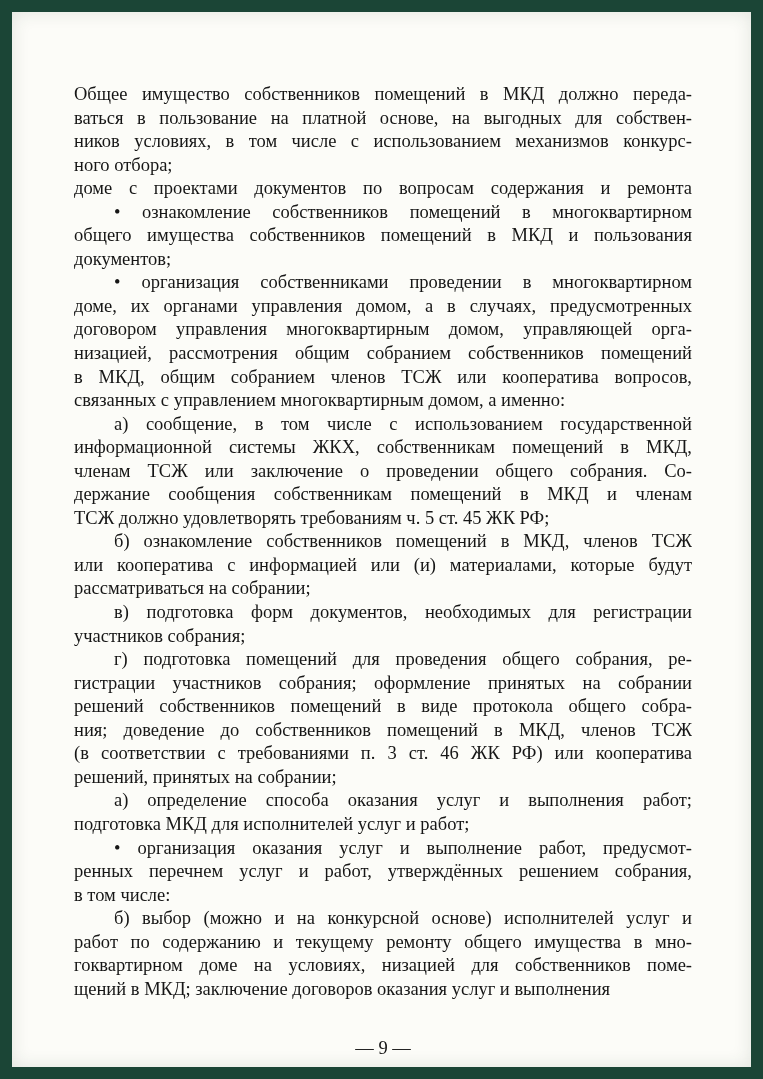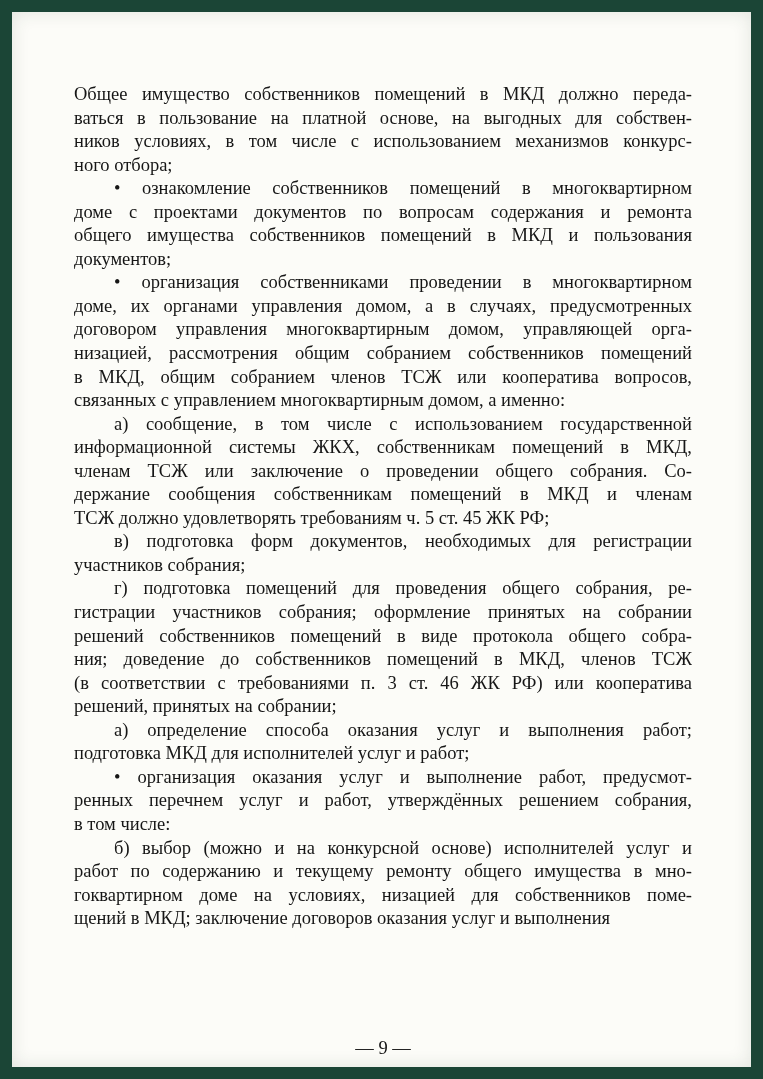--- a/index.html
+++ b/index.html
@@ -65,39 +65,44 @@
 
 <div class="page">
   <div class="text-block" id="text-block">
       <div class="paragraph">
         <div class="line">Общее имущество собственников помещений в МКД должно переда-</div>
         <div class="line">ваться в пользование на платной основе, на выгодных для собствен-</div>
         <div class="line">ников условиях, в том числе с использованием механизмов конкурс-</div>
         <div class="line last">ного отбора;</div>
       </div>
       <div class="paragraph">
+        <div class="line">доме с проектами документов по вопросам содержания и ремонта</div>
         <div class="line indent">• ознакомление собственников помещений в многоквартирном</div>
-        <div class="line">доме с проектами документов по вопросам содержания и ремонта</div>
         <div class="line">общего имущества собственников помещений в МКД и пользования</div>
         <div class="line last">документов;</div>
       </div>
       <div class="paragraph">
         <div class="line indent">• организация собственниками проведении в многоквартирном</div>
         <div class="line">доме, их органами управления домом, а в случаях, предусмотренных</div>
         <div class="line">договором управления многоквартирным домом, управляющей орга-</div>
         <div class="line">низацией, рассмотрения общим собранием собственников помещений</div>
         <div class="line">в МКД, общим собранием членов ТСЖ или кооператива вопросов,</div>
         <div class="line last">связанных с управлением многоквартирным домом, а именно:</div>
       </div>
       <div class="paragraph">
         <div class="line indent">а) сообщение, в том числе с использованием государственной</div>
         <div class="line">информационной системы ЖКХ, собственникам помещений в МКД,</div>
         <div class="line">членам ТСЖ или заключение о проведении общего собрания. Со-</div>
         <div class="line">держание сообщения собственникам помещений в МКД и членам</div>
         <div class="line last">ТСЖ должно удовлетворять требованиям ч. 5 ст. 45 ЖК РФ;</div>
+      </div>
+      <div class="paragraph">
+        <div class="line indent">б) ознакомление собственников помещений в МКД, членов ТСЖ</div>
+        <div class="line">или кооператива с информацией или (и) материалами, которые будут</div>
+        <div class="line last">рассматриваться на собрании;</div>
       </div>
       <div class="paragraph">
         <div class="line indent">в) подготовка форм документов, необходимых для регистрации</div>
         <div class="line last">участников собрания;</div>
       </div>
       <div class="paragraph">
         <div class="line indent">г) подготовка помещений для проведения общего собрания, ре-</div>
         <div class="line">гистрации участников собрания; оформление принятых на собрании</div>
         <div class="line">решений собственников помещений в виде протокола общего собра-</div>
         <div class="line">ния; доведение до собственников помещений в МКД, членов ТСЖ</div>

